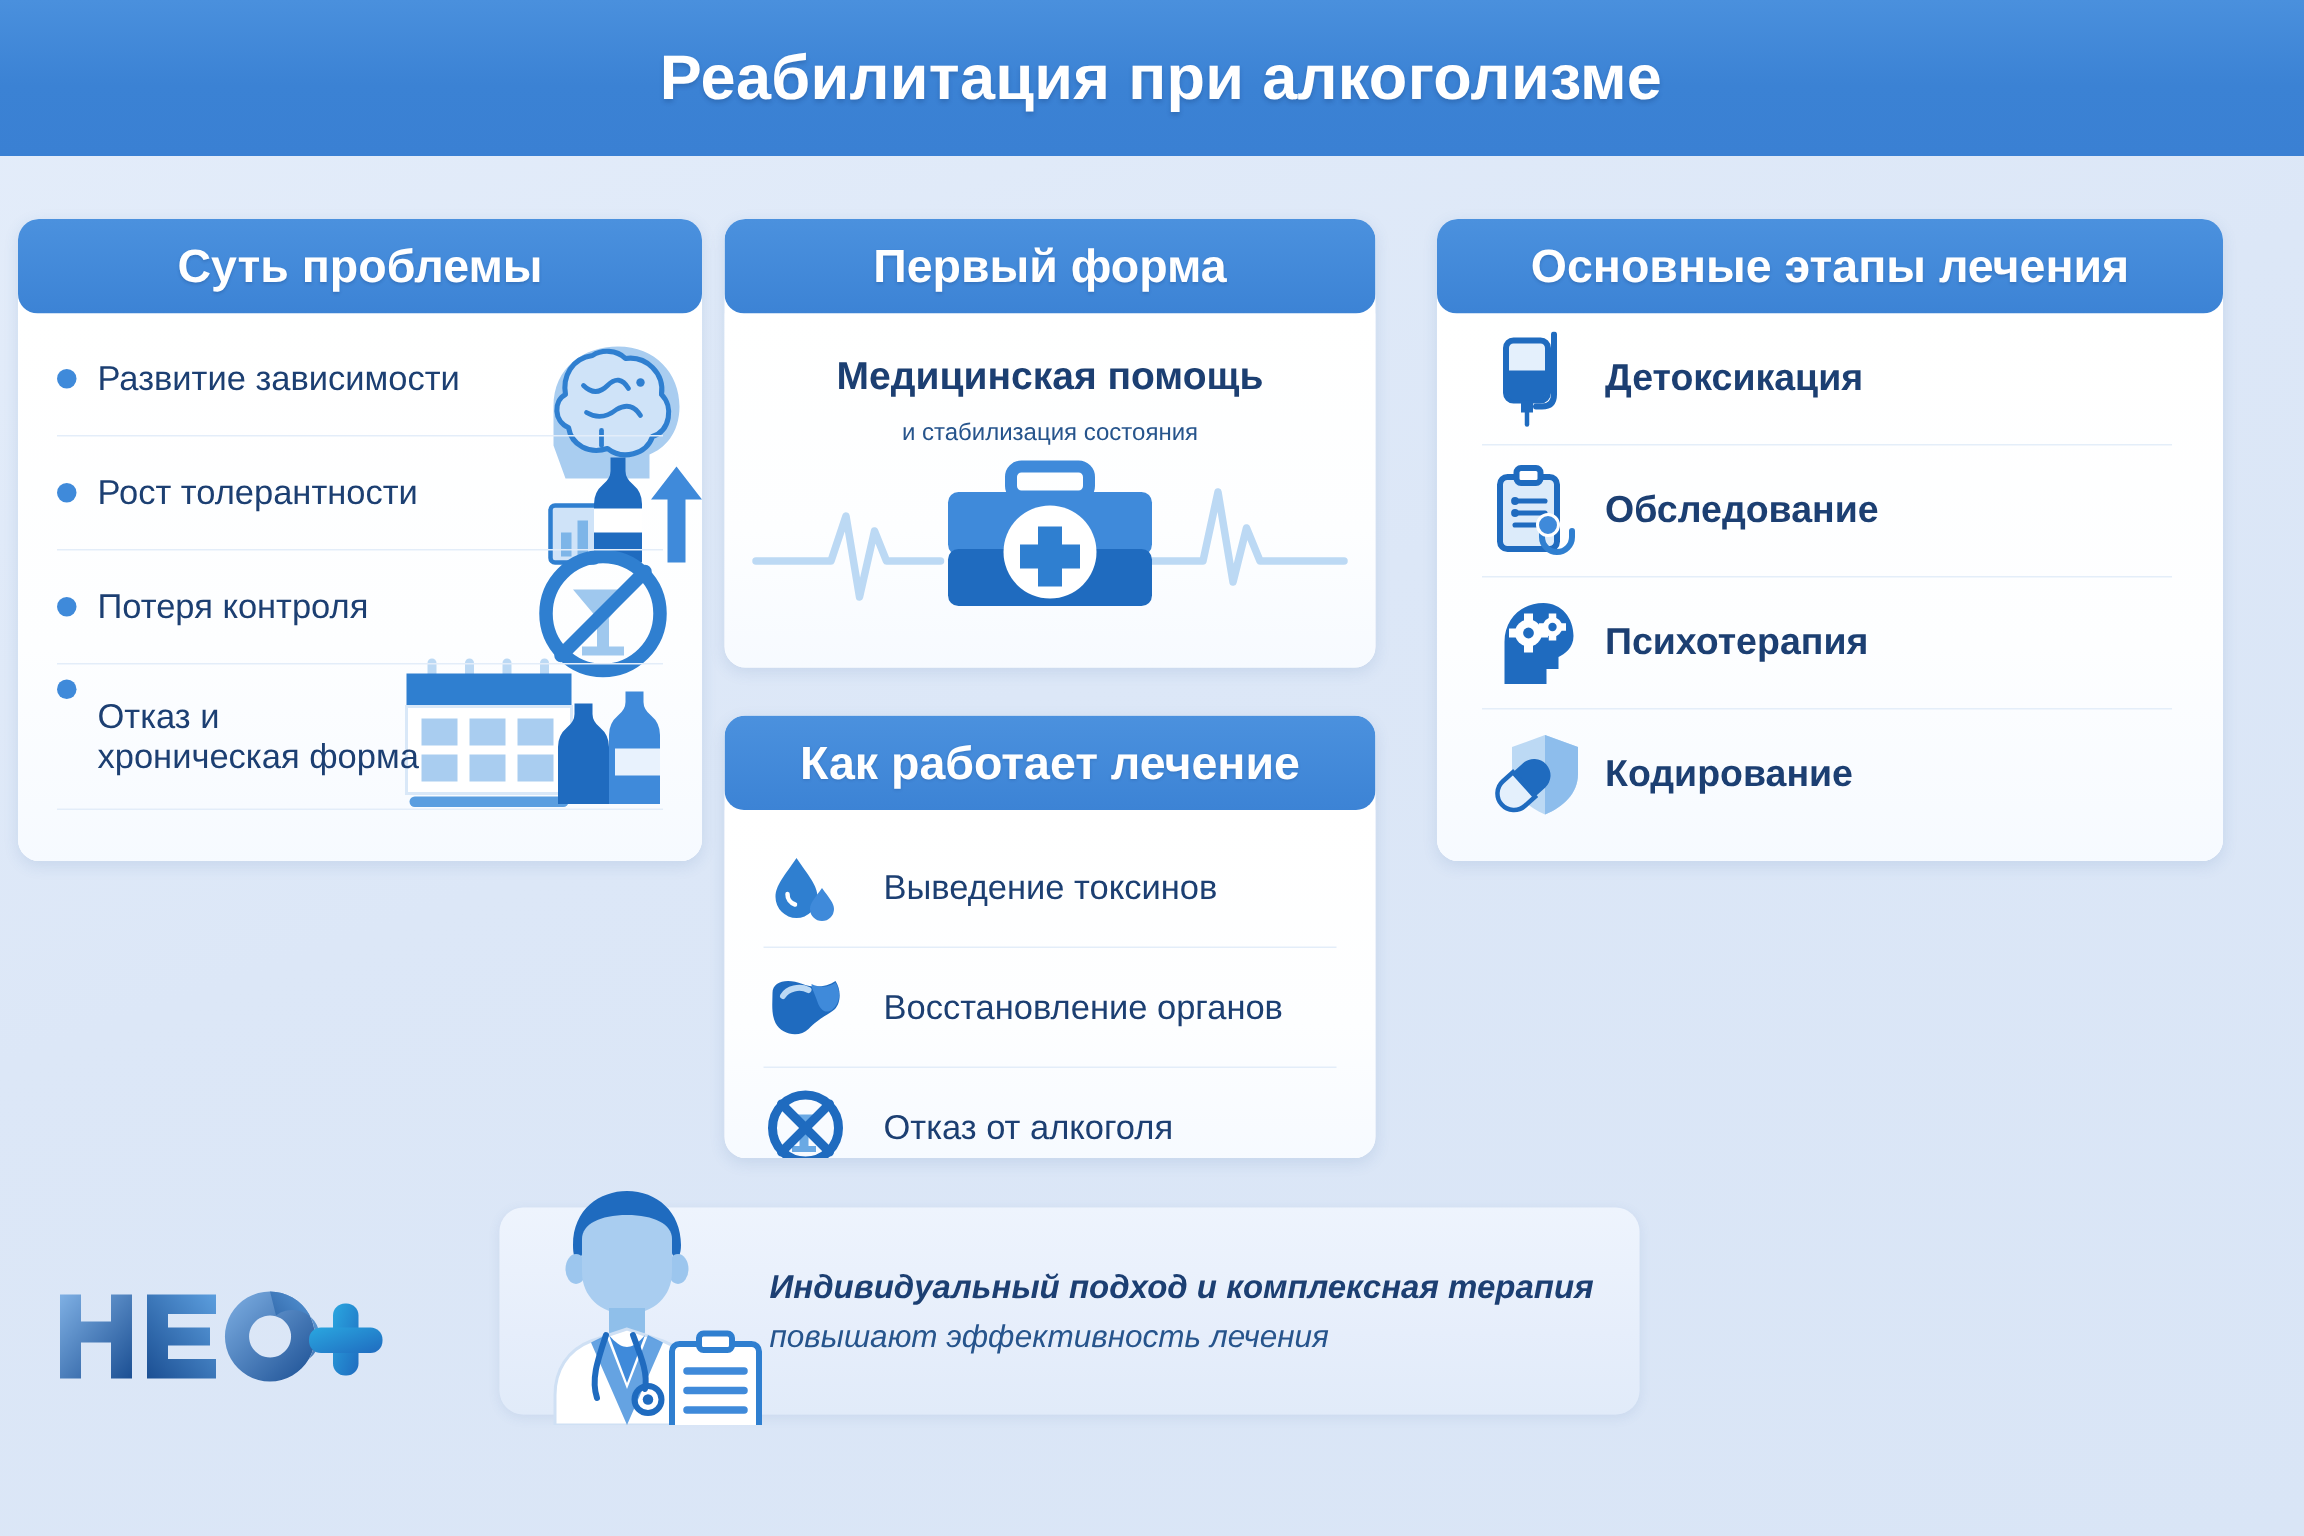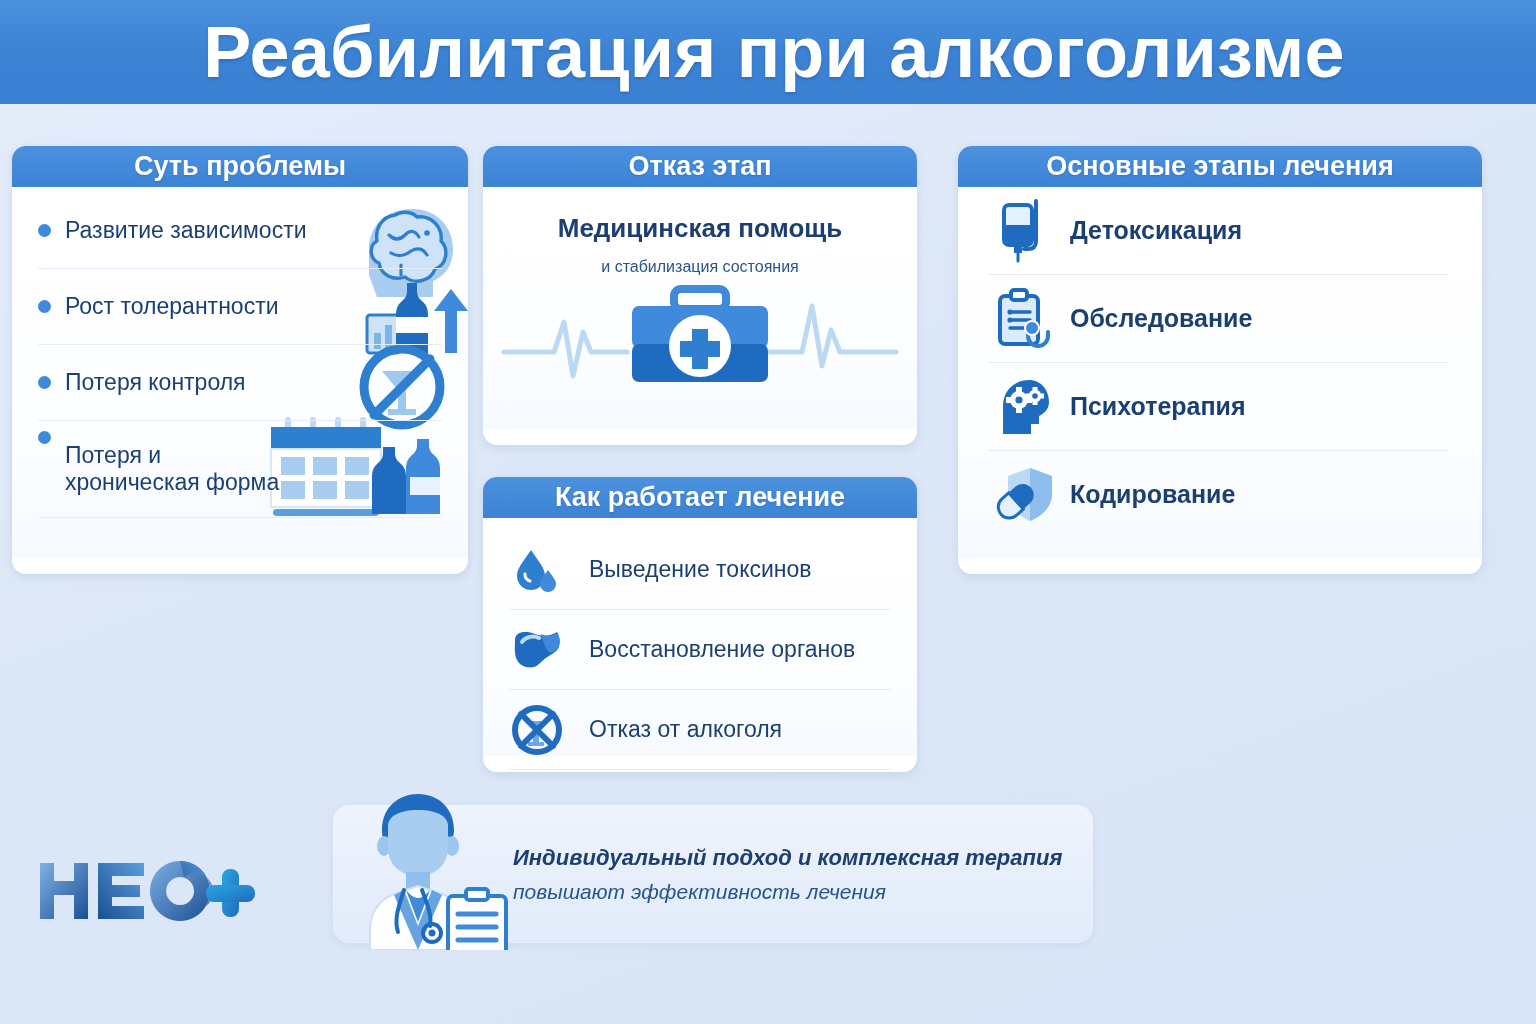--- a/index.html
+++ b/index.html
@@ -12,34 +12,34 @@
   }
   .stage{position:absolute;inset:0;}
 
   
   .top-header{
     position:absolute;left:0;top:0;width:1536px;height:104px;
     background:linear-gradient(180deg,#4a90dd 0%,#3b82d4 55%,#3a80d3 100%);
     display:flex;align-items:center;justify-content:center;
   }
   .top-header .title{
-    color:#ffffff;font-size:72px;font-weight:bold;letter-spacing:.2px;
+    color:#ffffff;font-size:42px;font-weight:bold;letter-spacing:.2px;
     text-shadow:0 2px 3px rgba(20,60,120,.28);
     white-space:nowrap;
     margin-left:12px;
   }
 
   
   .card{position:absolute;border-radius:14px;background:#ffffff;
         box-shadow:0 3px 10px rgba(55,100,165,.13);overflow:hidden;}
   .card-head{
     background:linear-gradient(180deg,#4b91de 0%,#3c83d5 100%);
-    color:#fff;font-size:27px;font-weight:bold;
+    color:#fff;font-size:31px;font-weight:bold;
     display:flex;align-items:center;justify-content:center;
-    height:41px;text-shadow:0 1px 2px rgba(20,60,120,.25);
+    height:63px;text-shadow:0 1px 2px rgba(20,60,120,.25);border-radius:13px;
   }
   .card-body{background:linear-gradient(180deg,#ffffff 0%,#fdfeff 60%,#f6faff 100%);
              height:calc(100% - 57px);position:relative;}
 
   
   #card-problem{left:12px;top:146px;width:456px;height:428px;}
   .prob-list{position:relative;padding:6px 0 0 0;z-index:2;}
   .prob-row{
     position:relative;height:75px;display:flex;align-items:center;
     margin:0 26px;border-bottom:1px solid #e3edf9;
@@ -161,31 +161,31 @@
           <div class="prob-bullet"></div>
           <div class="prob-text">Рост толерантности</div>
         </div>
         <div class="prob-row">
           <div class="prob-bullet"></div>
           <div class="prob-text">Потеря контроля</div>
         </div>
         <div class="prob-row two-line">
           <div class="prob-bullet"></div>
           <div class="prob-text">
-            <div>Потеря и</div>
+            <div>Отказ и</div>
             <div>хроническая форма</div>
           </div>
         </div>
       </div>
 
     </div>
   </div>
 
   <div class="card" id="card-first">
-    <div class="card-head">Отказ этап</div>
+    <div class="card-head">Первый форма</div>
     <div class="card-body">
       <div class="first-text">
         <div class="first-l1">Медицинская помощь</div>
         <div class="first-l2">и стабилизация состояния</div>
       </div>
       <div class="first-icon">
         <svg width="400" height="110" viewBox="0 0 400 110" xmlns="http://www.w3.org/2000/svg">
 
           <path d="M4 68 H54 l10 -30 l9 54 l10 -44 l8 20 h36" fill="none" stroke="#bcd9f4" stroke-width="5" stroke-linecap="round" stroke-linejoin="round"></path>
 

